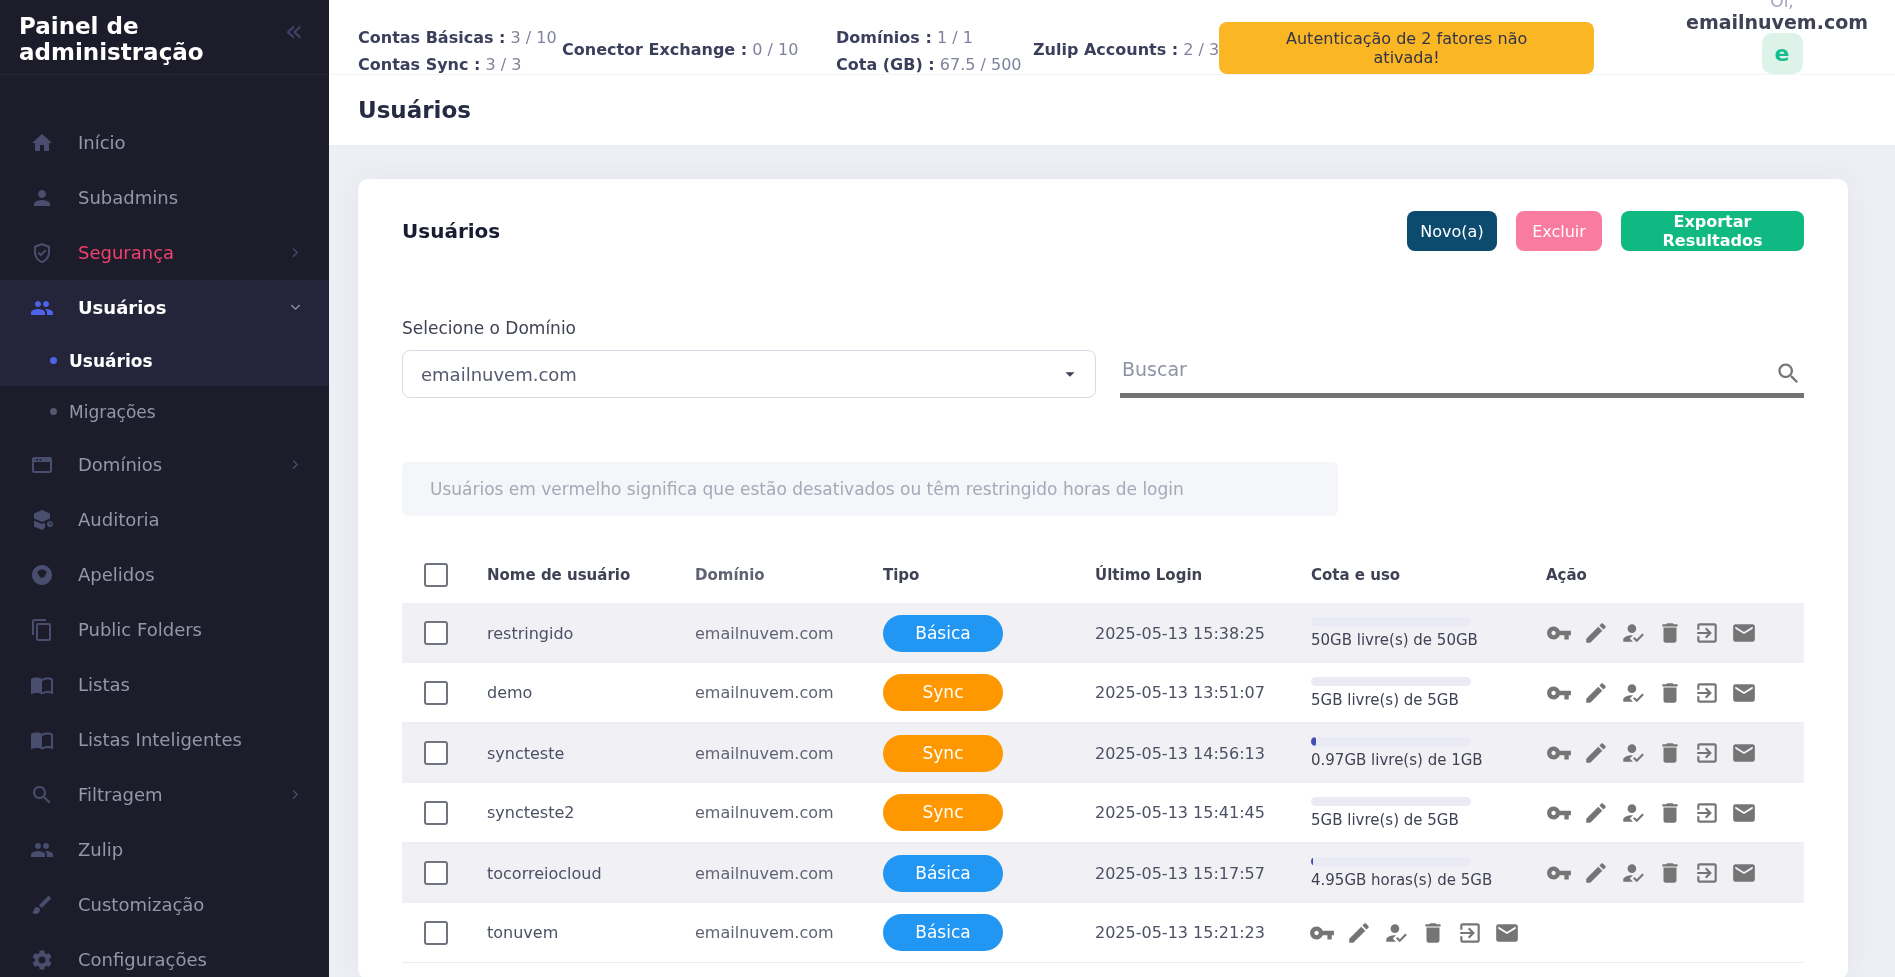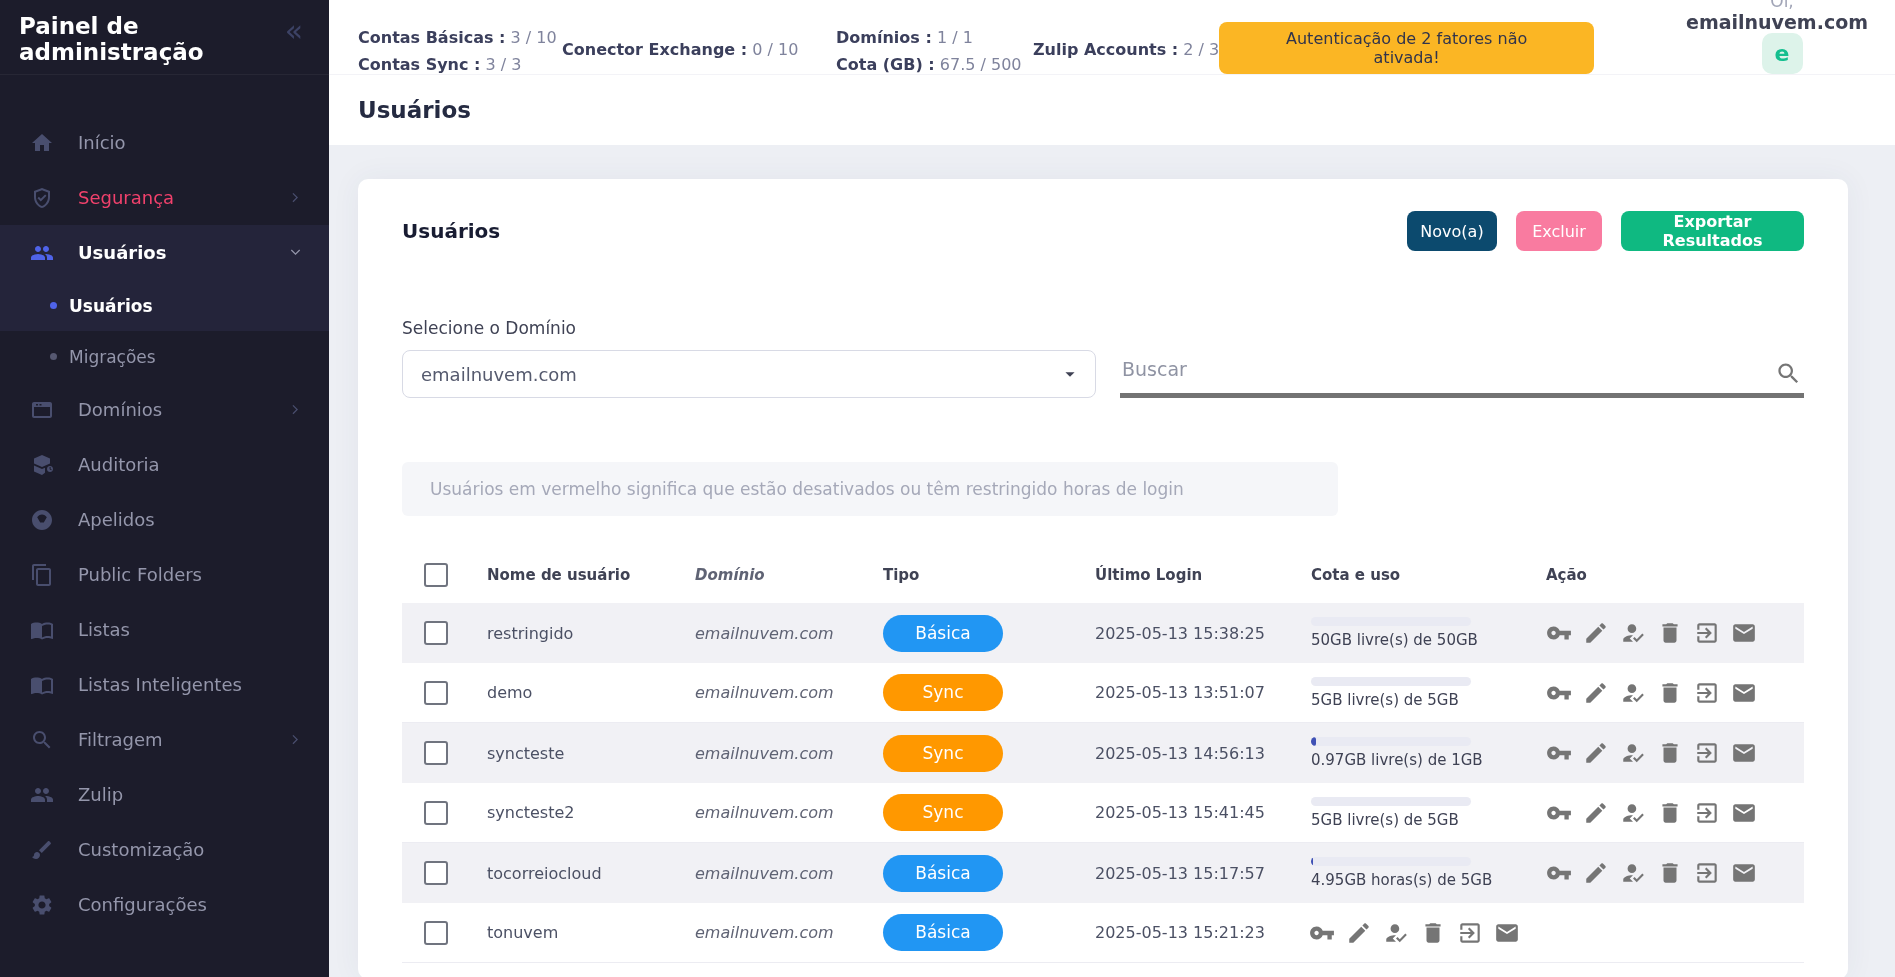--- a/index.html
+++ b/index.html
@@ -78,21 +78,21 @@
     display:flex;align-items:center;padding-left:28px;font-size:17px;color:#a5a8b8;}
 
   .table{margin-top:30px;}
   .thead,.trow{display:grid;grid-template-columns:64px 208px 190px 210px 215px 237px 1fr;align-items:center;}
   .thead{height:57px;font-size:15px;font-weight:bold;color:#3f4254;}
   .trow{height:60px;font-size:16px;color:#4b5064;border-bottom:1px solid #ececf2;}
   .trow.striped{background:#f1f1f5;border-bottom:none;}
   .cell-cb{padding-left:22px;}
   .cb{width:24px;height:24px;border:2px solid #70747f;border-radius:3px;background:#fff;cursor:pointer;}
   .c-name{padding-left:21px;}
-  .c-dom{padding-left:21px;color:#5f6374;font-style:italic;}
+  .c-dom{padding-left:21px;color:#5f6374;}
   .c-tipo{padding-left:19px;}
   .c-login{padding-left:21px;}
   .c-quota{padding-left:22px;}
   .c-act{padding-left:20px;}
   .pill{display:block;width:120px;height:37px;line-height:37px;border-radius:19px;color:#fff;
     font-size:17px;text-align:center;}
   .bar{width:160px;height:9px;background:#e9eaf3;border-radius:5px;overflow:hidden;}
   .bar-fill{height:100%;background:#3f51b5;border-radius:5px;}
   .qtext{margin-top:5px;font-size:15px;color:#3f4254;}
   .actions{display:flex;gap:11px;}
@@ -107,20 +107,28 @@
     <span class="collapse">«</span>
   </div>
   <nav class="menu">
       <div class="menu-item">
         <span class="mi-icon">
           <svg viewBox="0 0 24 24" width="24" height="24" fill="currentColor">
             <path d="M12 3L2 12h3v8h5v-6h4v6h5v-8h3L12 3z"></path>
           </svg>
         </span>
         <span class="mi-label">Início</span>
+      </div>
+      <div class="menu-item">
+        <span class="mi-icon">
+          <svg viewBox="0 0 24 24" width="24" height="24" fill="currentColor">
+            <path d="M12 12c2.2 0 4-1.8 4-4s-1.8-4-4-4-4 1.8-4 4 1.8 4 4 4zm0 2c-2.7 0-8 1.3-8 4v2h16v-2c0-2.7-5.3-4-8-4z"></path>
+          </svg>
+        </span>
+        <span class="mi-label">Subadmins</span>
       </div>
       <div class="menu-item">
         <span class="mi-icon">
           <svg viewBox="0 0 24 24" width="24" height="24" fill="currentColor">
             <path d="M12 2L4 5v6c0 5.1 3.4 9.8 8 11 4.6-1.2 8-5.9 8-11V5l-8-3zm0 2.2l6 2.2V11c0 4.1-2.6 7.9-6 9-3.4-1.1-6-4.9-6-9V6.4l6-2.2zm-1.2 11.3l-3.3-3.3 1.4-1.4 1.9 1.9 4.3-4.3 1.4 1.4-5.7 5.7z"></path>
           </svg>
         </span>
         <span class="mi-label" style="color: rgb(241, 65, 108);">Segurança</span>
         <span class="chev">
           <svg viewBox="0 0 24 24" width="15" height="15" fill="currentColor">

